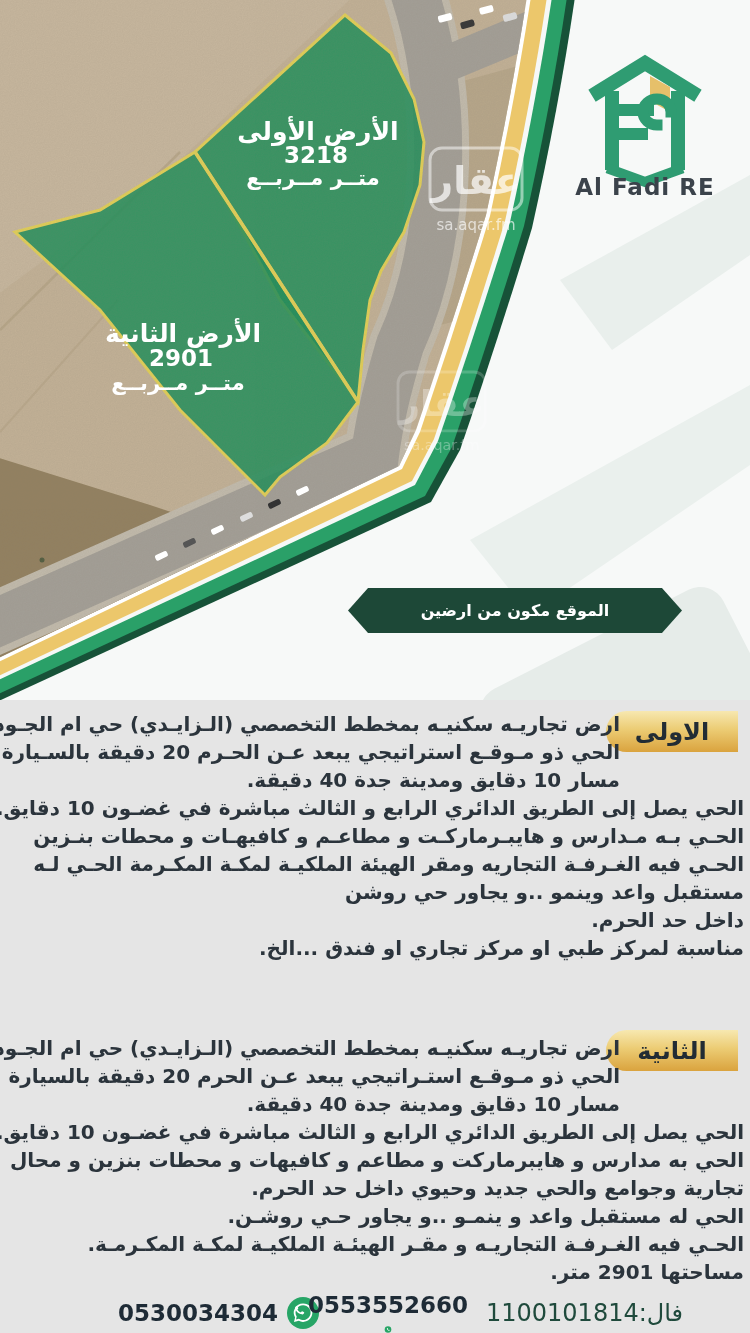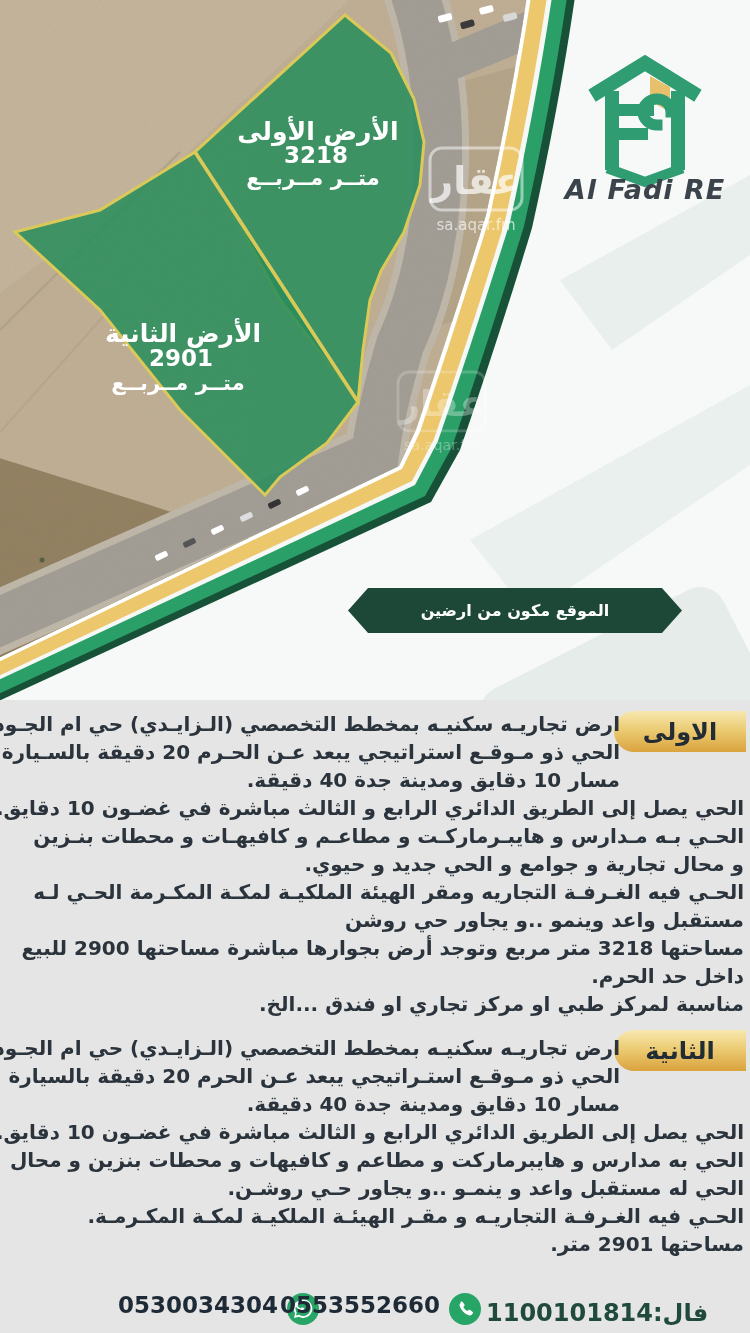--- a/index.html
+++ b/index.html
@@ -3,42 +3,42 @@
 <meta charset="utf-8">
 <style>
   html,body{margin:0;padding:0;background:#ffffff;}
   body{font-family:"DejaVu Sans",sans-serif;}
   .page{position:relative;width:750px;height:1333px;overflow:hidden;background:#e5e5e5;}
   .hero{position:absolute;left:0;top:0;width:750px;height:700px;}
   .hero svg{display:block;}
   
   .brand{position:absolute;left:540px;top:170px;width:210px;text-align:center;}
   .brand-ar{font-size:27px;font-weight:bold;color:#3b434b;letter-spacing:0px;}
-  .brand-en{font-size:27px;font-weight:bold;color:#3b434b;margin-top:4px;letter-spacing:1px;font-style:italic;}
+  .brand-en{font-size:23px;font-weight:bold;color:#3b434b;margin-top:4px;letter-spacing:1px;}
   
   .banner{position:absolute;left:348px;top:588px;width:334px;height:45px;background:#1d4837;
           clip-path:polygon(6% 0,94% 0,100% 50%,94% 100%,6% 100%,0 50%);
           display:flex;align-items:center;justify-content:center;}
   .banner span{color:#ffffff;font-size:16px;font-weight:bold;}
   
   .section{position:absolute;left:0;width:750px;direction:rtl;}
-  .sec-badge{position:absolute;right:4px;width:132px;height:41px;border-radius:21px 0 0 21px;
+  .sec-badge{position:absolute;right:12px;width:132px;height:41px;border-radius:21px 0 0 21px;
              background:linear-gradient(180deg,#f7e8b0 0%,#eccc74 45%,#daa33e 100%);
              display:flex;align-items:center;justify-content:center;
              font-size:24px;font-weight:bold;color:#222c34;}
   .sec-lines{position:absolute;right:0;left:0;}
   .sec-line{height:28px;line-height:28px;font-size:20px;font-weight:bold;color:#2b343c;
             text-align:right;padding-right:6px;white-space:nowrap;}
   .sec-line.narrow{padding-right:130px;}
   
   .footer{position:absolute;left:0;top:1292px;width:750px;height:41px;}
-  .contact{position:absolute;display:flex;gap:8px;height:41px;}
+  .contact{position:absolute;display:flex;align-items:center;gap:8px;height:41px;}
   .contact .num{font-size:23px;font-weight:bold;color:#1e2b36;}
   .fal{position:absolute;left:486px;top:0;height:41px;display:flex;align-items:center;
-       font-size:24px;font-weight:bold;color:#1f4a3c;direction:rtl;text-align:center;}
+       font-size:24px;font-weight:normal;color:#1f4a3c;direction:rtl;text-align:center;}
   .cicon{width:34px;height:34px;}
 </style>
 </head>
 <body>
 
 <div class="page">
 
   <div class="hero">
     <svg width="750" height="700" viewBox="0 0 750 700" xmlns="http://www.w3.org/2000/svg">
       <defs>
@@ -154,56 +154,55 @@
   </div>
 
   <div class="section" style="top:706px;height:320px;">
     <div class="sec-badge" style="top:5px;">الاولى</div>
     <div class="sec-lines" style="top:4px;">
       <div class="sec-line narrow">ارض تجاريـه سكنيـه بمخطط التخصصي (الـزايـدي) حي ام الجـود والحمراء.</div>
       <div class="sec-line narrow">الحي ذو مـوقـع استراتيجي يبعد عـن الحـرم 20 دقيقة بالسـيارة ومشـروع</div>
       <div class="sec-line narrow">مسار 10 دقايق ومدينة جدة 40 دقيقة.</div>
       <div class="sec-line">الحي يصل إلى الطريق الدائري الرابع و الثالث مباشرة في غضـون 10 دقايق.</div>
       <div class="sec-line">الحـي بـه مـدارس و هايبـرماركـت و مطاعـم و كافيهـات و محطات بنـزين</div>
-      <div class="sec-line">و محال تجارية و جوامع و الحي جديد و حيوي.</div>
       <div class="sec-line">الحـي فيه الغـرفـة التجاريه ومقر الهيئة الملكيـة لمكـة المكـرمة الحـي لـه</div>
       <div class="sec-line">مستقبل واعد وينمو ..و يجاور حي روشن</div>
-      <div class="sec-line">مساحتها 3218 متر مربع  وتوجد أرض بجوارها مباشرة مساحتها 2900 للبيع</div>
       <div class="sec-line">داخل حد الحرم.</div>
       <div class="sec-line">مناسبة لمركز طبي او مركز تجاري او فندق ...الخ.</div>
     </div>
   </div>
 
   <div class="section" style="top:1026px;height:265px;">
     <div class="sec-badge" style="top:4px;text-align:center;">الثانية</div>
     <div class="sec-lines" style="top:8px;">
       <div class="sec-line narrow">ارض تجاريـه سكنيـه بمخطط التخصصي (الـزايـدي) حي ام الجـود والحمراء.</div>
       <div class="sec-line narrow">الحي ذو مـوقـع استـراتيجي يبعد عـن الحرم 20 دقيقة بالسيارة و مشـروع</div>
       <div class="sec-line narrow">مسار 10 دقايق ومدينة جدة 40 دقيقة.</div>
       <div class="sec-line">الحي يصل إلى الطريق الدائري الرابع و الثالث مباشرة في غضـون 10 دقايق.</div>
       <div class="sec-line">الحي به مدارس و هايبرماركت و مطاعم و كافيهات و محطات بنزين و محال</div>
+      <div class="sec-line">تجارية وجوامع والحي جديد وحيوي داخل حد الحرم.</div>
       <div class="sec-line">الحي له مستقبل واعد و ينمـو ..و يجاور حـي روشـن.</div>
       <div class="sec-line">الحـي فيه الغـرفـة التجاريـه و مقـر الهيئـة الملكيـة لمكـة المكـرمـة.</div>
       <div class="sec-line">مساحتها 2901 متر.</div>
     </div>
   </div>
 
   <div class="footer">
 
     <div class="contact" style="left:118px;">
       <span class="num">0530034304</span>
       <svg class="cicon" viewBox="0 0 34 34">
         <circle cx="17" cy="17" r="16" fill="#27a566"></circle>
         <path d="M17 7.5a9.2 9.2 0 0 0-7.9 13.9L8 26l4.8-1.2A9.2 9.2 0 1 0 17 7.5z" fill="#ffffff"></path>
         <path d="M17 9.3a7.4 7.4 0 0 0-6.3 11.3l-.7 2.8 2.9-.7A7.4 7.4 0 1 0 17 9.3z" fill="#27a566"></path>
         <path d="M13.9 12.9c-.3-.7-.6-.7-.9-.7h-.7c-.3 0-.7.1-1 .5-.3.4-1.2 1.2-1.2 2.9s1.3 3.4 1.5 3.6c.2.2 2.5 4 6.2 5.4 3.1 1.2 3.7 1 4.4.9.7-.1 2.1-.9 2.4-1.7.3-.8.3-1.6.2-1.7-.1-.1-.3-.2-.7-.4l-2.5-1.2c-.3-.1-.6-.2-.8.2l-1.1 1.4c-.2.2-.4.3-.7.1-.4-.2-1.5-.6-2.9-1.8-1.1-1-1.8-2.2-2-2.5-.2-.4 0-.6.2-.7l.5-.6c.2-.2.2-.4.4-.6.1-.2.1-.5 0-.7l-1.3-2.4z" fill="#ffffff" transform="scale(0.62) translate(4.5,4.2)"></path>
       </svg>
     </div>
 
-    <div class="contact" style="left:280px;">
+    <div class="contact" style="left:308px;flex-direction:column;">
       <span class="num">0553552660</span>
       <svg class="cicon" viewBox="0 0 34 34">
         <circle cx="17" cy="17" r="16" fill="#27a566"></circle>
         <path d="M12.6 9.8c.6-.6 1.6-.5 2.1.2l1.6 2.2c.4.6.4 1.4-.1 1.9l-.9 1c.9 1.7 2.3 3.1 4 4l1-.9c.5-.5 1.3-.5 1.9-.1l2.2 1.6c.7.5.8 1.5.2 2.1l-1 1c-.6.6-1.5.9-2.3.6-4.6-1.5-8.2-5.1-9.7-9.7-.3-.8-.1-1.7.6-2.3l.4-.6z" fill="#ffffff"></path>
       </svg>
     </div>
 
     <div class="fal">فال:1100101814</div>
   </div>
 

